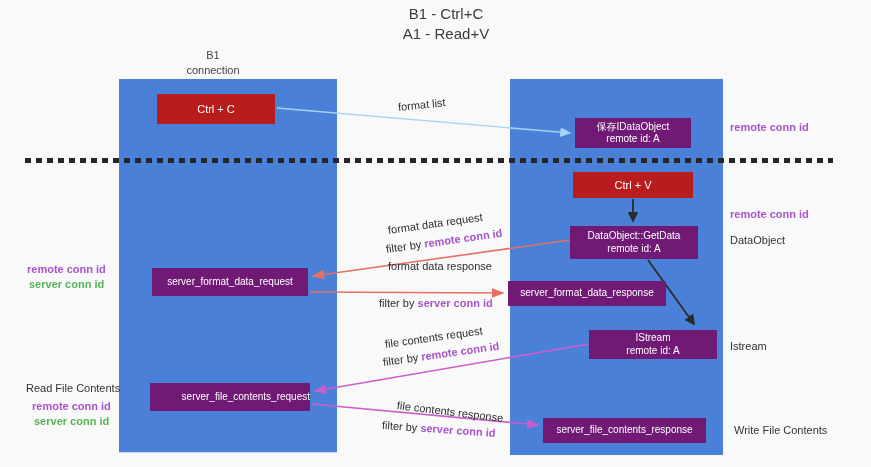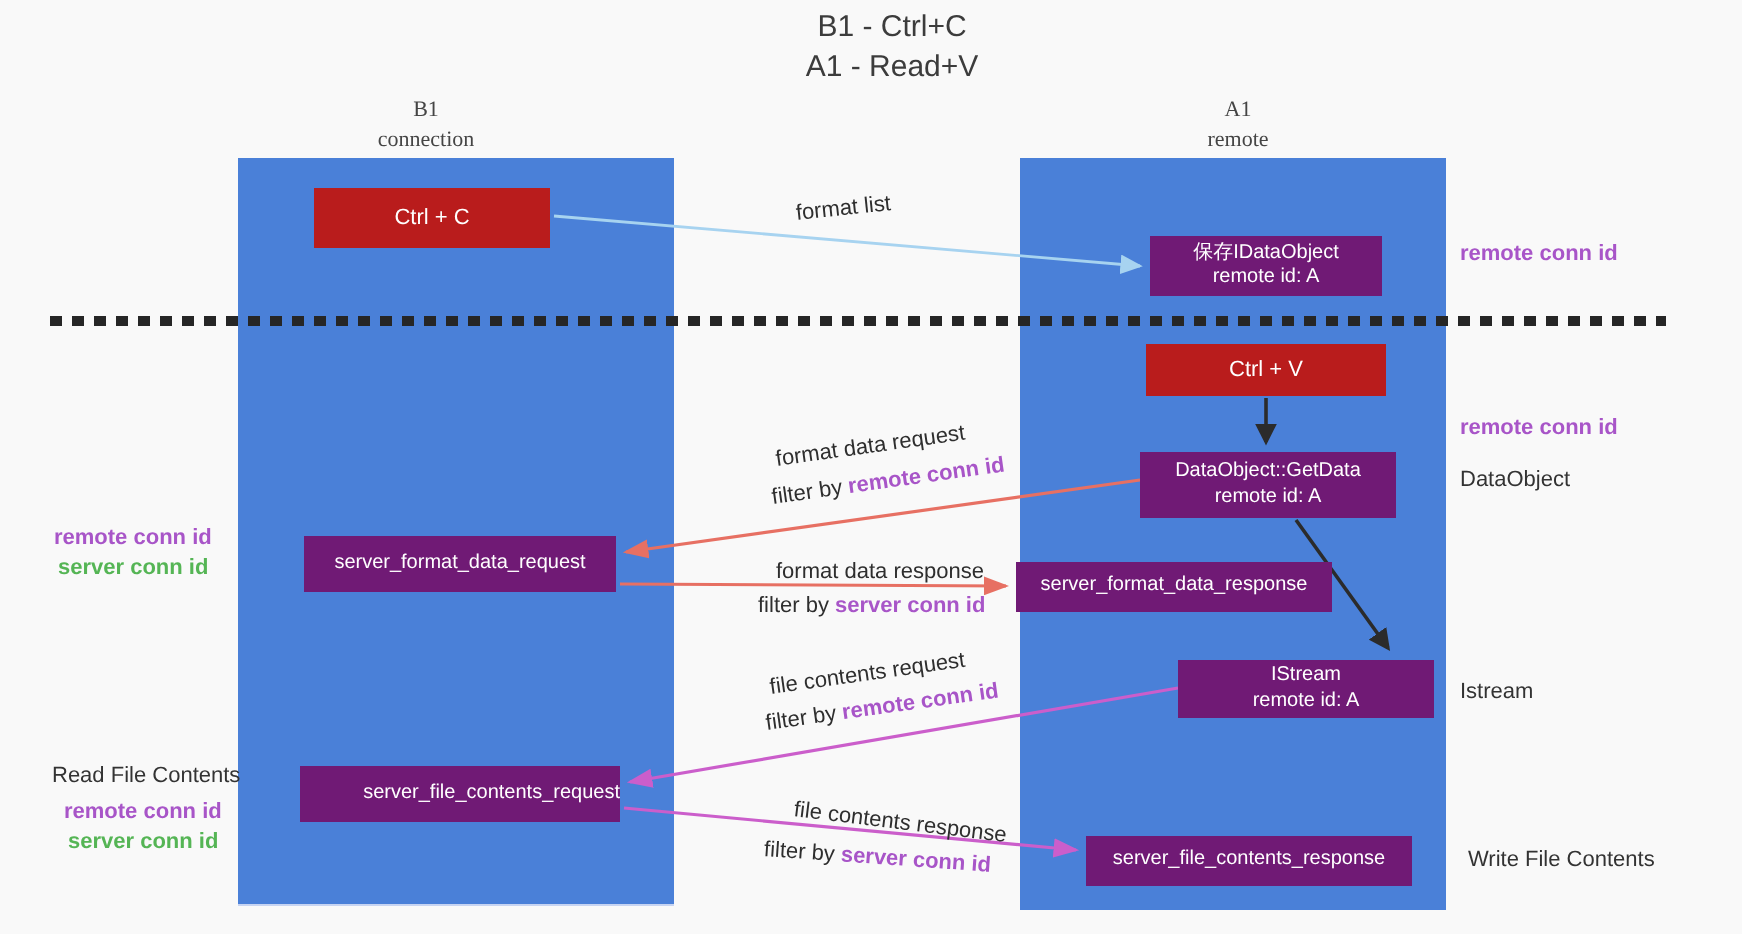--- a/index.html
+++ b/index.html
@@ -1,21 +1,21 @@
 <!DOCTYPE html>
 <html><head>
 <meta charset="utf-8">
 <style>
   html,body { margin:0; padding:0; background:#f9f9f9; font-family:"Liberation Sans","DejaVu Sans",sans-serif; }
   .canvas { position:relative; width:871px; height:455px; background:#f9f9f9; overflow:hidden; }
 
   .title { position:absolute; left:346px; top:4px; width:200px; text-align:center;
            font-size:15px; color:#3c3c3c; line-height:1.3; }
 
-  .col-header { position:absolute; text-align:center; font-size:11px; color:#454545; line-height:1.35;font-family:Liberation Serif, serif; }
+  .col-header { position:absolute; text-align:center; font-size:11px; color:#454545; line-height:1.35; }
   .col-header.left  { left:163px; top:48px; width:100px; }
   .col-header.right { left:569px; top:48px; width:100px; }
 
   .lane { position:absolute; background:#4a80d8; }
   .lane-left  { left:119px; top:79px; width:218px; height:373px; border-bottom:1px solid #c7d4f2; }
   .lane-right { left:510px; top:79px; width:213px; height:376px; }
 
   .dashed { position:absolute; left:25px; top:158px; width:808px; height:5px;
             background:repeating-linear-gradient(90deg,#262626 0 6px,transparent 6px 11px); }
 
@@ -53,24 +53,20 @@
 <div class="canvas">
 
   <div class="title">
     <div>B1 - Ctrl+C</div>
     <div>A1 - Read+V</div>
   </div>
 
   <div class="col-header left">
     <div>B1</div>
     <div>connection</div>
-  </div>
-  <div class="col-header right">
-    <div>A1</div>
-    <div>remote</div>
   </div>
 
   <div class="lane lane-left"></div>
   <div class="lane lane-right"></div>
 
   <div class="dashed"></div>
 
   <svg class="arrows" width="871" height="467" viewBox="0 0 871 467">
     <defs>
       <marker id="m-blue" markerWidth="8" markerHeight="7" refX="7" refY="3.5" orient="auto" markerUnits="strokeWidth">
@@ -138,21 +134,21 @@
     <span>format list</span>
   </div>
 
   <div class="mid r-n8" style="left:388px;top:224px">
     <span>format data request</span>
   </div>
   <div class="mid r-n8" style="left:386px;top:243px">
     <span>filter by </span><span class="purple">remote conn id</span>
   </div>
 
-  <div class="mid" style="left:388px;top:280px">
+  <div class="mid" style="left:388px;top:260px">
     <span>format data response</span>
   </div>
   <div class="mid" style="left:379px;top:297px">
     <span>filter by </span><span class="purple">server conn id</span>
   </div>
 
   <div class="mid r-n8" style="left:385px;top:338px">
     <span>file contents request</span>
   </div>
   <div class="mid r-n8" style="left:383px;top:356px">

